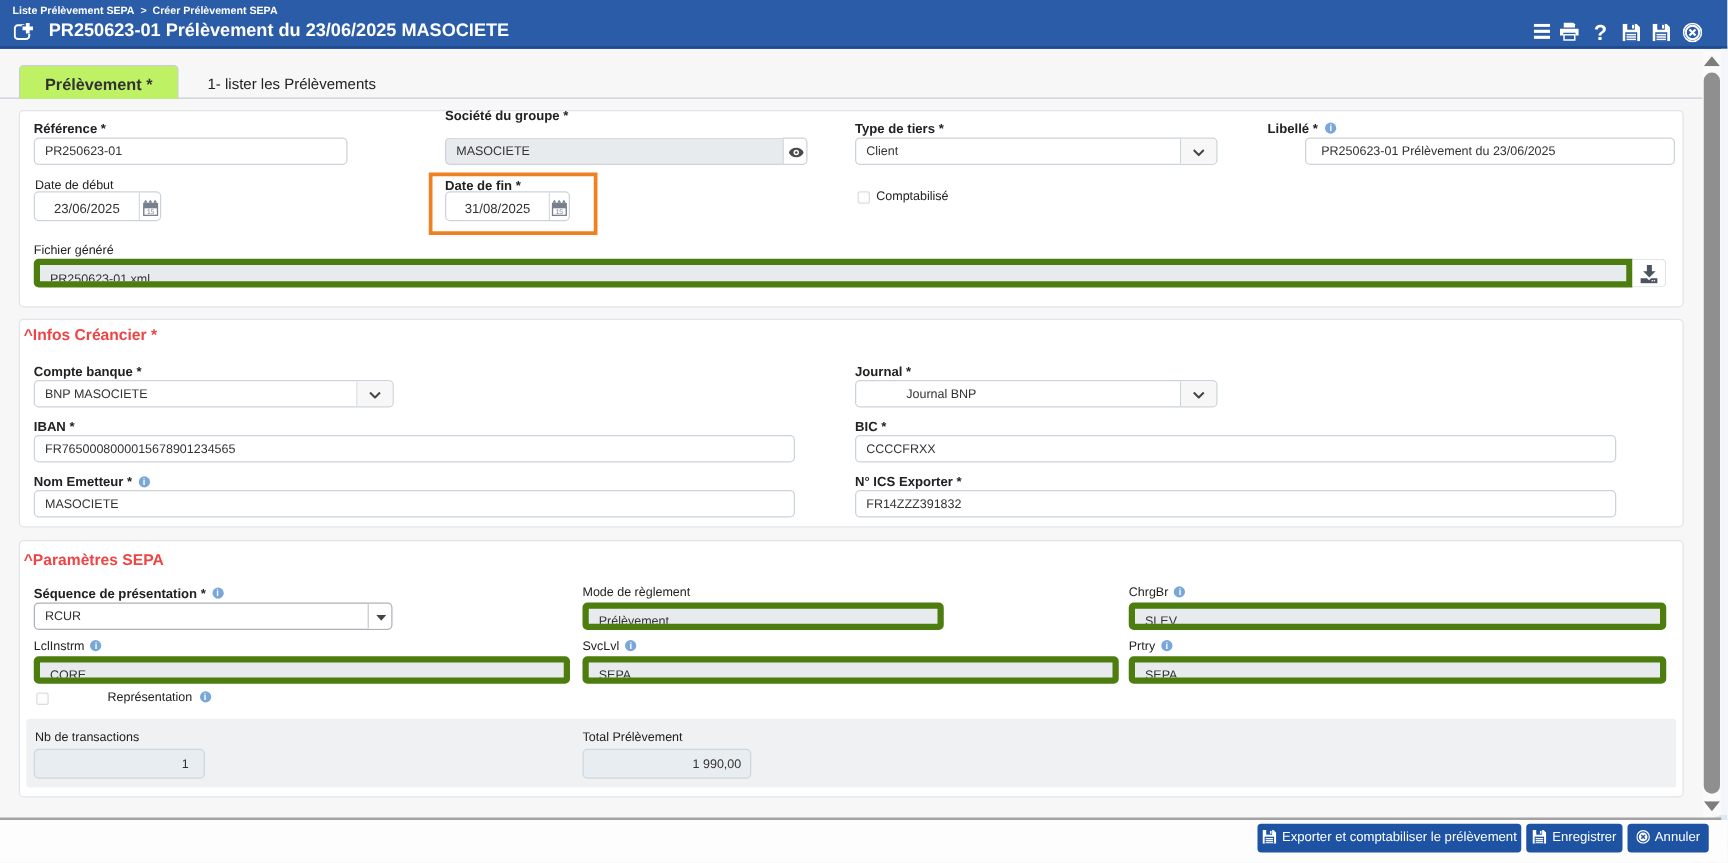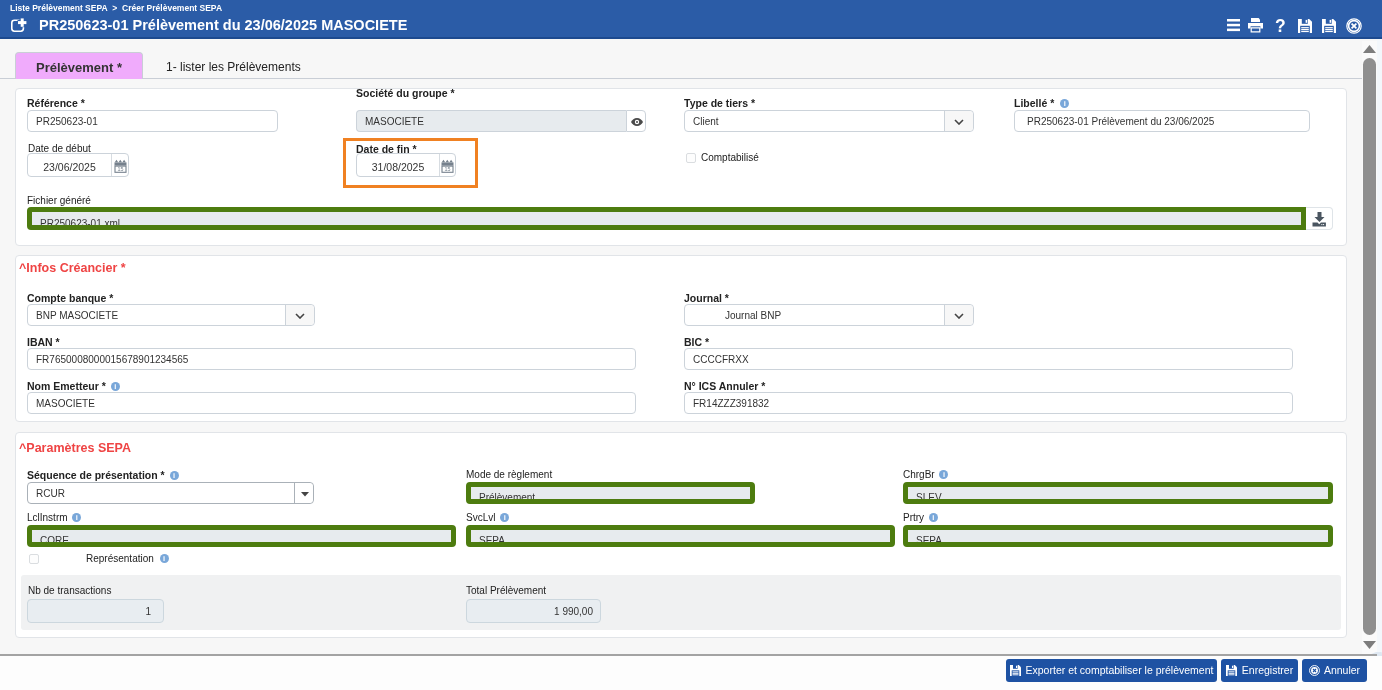--- a/index.html
+++ b/index.html
@@ -3,21 +3,21 @@
 <meta charset="utf-8">
 <style>
   * { margin:0; padding:0; box-sizing:border-box; }
   html,body { width:1382px; height:690px; overflow:hidden; }
   body { font-family:"Liberation Sans", sans-serif; background:#f7f7f7; position:relative; }
   .abs { position:absolute; }
   #hdr { left:0; top:0; width:1382px; height:39px; background:#2b5ca7; border-bottom:2px solid #1d4a8f; }
   #crumb { left:10px; top:3px; color:#fff; font-size:8.5px; font-weight:bold; }
   #title { left:39px; top:17px; color:#fff; font-size:14.5px; font-weight:bold; white-space:nowrap; }
   .tabline { left:0; top:78px; width:1362px; height:0; border-top:1px solid #c9ced6; z-index:1; }
-  #tab1 { left:15px; top:52px; width:128px; height:27px; background:#f0abfc; border:1px solid #c9ced6; border-bottom:none; border-radius:4px 4px 0 0; color:#333; font-size:13px; font-weight:bold; text-align:center; line-height:30px; z-index:3; }
+  #tab1 { left:15px; top:52px; width:128px; height:27px; background:#bef264; border:1px solid #c9ced6; border-bottom:none; border-radius:4px 4px 0 0; color:#333; font-size:13px; font-weight:bold; text-align:center; line-height:30px; z-index:3; }
   #tab2 { left:166px; top:60px; color:#222; font-size:12px; }
   .card { left:15px; width:1332px; background:#fff; border:1px solid #e1e4e8; border-radius:4px; }
   .lbl { font-size:10px; color:#222; white-space:nowrap; }
   .b { font-weight:bold; }
   .lbl.b { font-size:10.5px; }
   .inp { height:22px; background:#fff; border:1px solid #ccd3da; border-radius:4px; font-size:10px; color:#333; line-height:22px; padding-left:8px; white-space:nowrap; overflow:hidden; }
   .ro { background:#e7ebee; border:5px solid #4d7c0f; }
   .secttl { font-size:12.5px; font-weight:bold; color:#ef4444; white-space:nowrap; }
   .info { display:inline-block; width:9px; height:9px; border-radius:50%; background:#79a7d9; color:#fff; font-size:7.5px; font-weight:bold; text-align:center; line-height:10px; vertical-align:1px; }
   .cb { width:10px; height:10px; background:#fdfdfd; border:1px solid #dadde0; border-radius:2px; }
@@ -107,21 +107,21 @@
 </div>
 <div class="abs lbl b" style="left:684px;top:97px;">Type de tiers *</div>
 <div class="abs inp" style="left:684px;top:110px;width:290px;">Client
   <div class="selbtn">
       <svg style="position:absolute;left:9px;top:8px;" width="10" height="6" viewBox="0 0 10 6">
         <path d="M1 1 L5 5 L9 1" fill="none" stroke="#444" stroke-width="1.6"></path>
       </svg>
     </div>
 </div>
 <div class="abs lbl b" style="left:1014px;top:97px;">Libellé * <span class="info" style="margin-left:3px;">i</span></div>
-<div class="abs inp" style="left:1014px;top:110px;width:296px;padding-left:12px;">PR250623-01 Prélèvement du 23/06/2025</div>
+<div class="abs inp" style="left:1044px;top:110px;width:296px;padding-left:12px;">PR250623-01 Prélèvement du 23/06/2025</div>
 
 <div class="abs lbl" style="left:28px;top:143px;">Date de début</div>
 <div class="abs inp" style="left:27px;top:153px;width:102px;height:24px;line-height:26px;text-align:center;padding-left:0;padding-right:17px;font-size:10.5px;">23/06/2025
   <div style="position:absolute;right:0;top:0;bottom:0;width:17px;border-left:1px solid #d7dce1;">
     <svg style="position:absolute;left:2px;top:5px;" width="13" height="14" viewBox="0 0 13 14">
       <g fill="#76818d">
           <path d="M0.8 3.2 l1.7-2.4 1.7 2.4 z"></path>
           <path d="M4.6 3.2 l1.7-2.4 1.7 2.4 z"></path>
           <path d="M8.4 3.2 l1.7-2.4 1.7 2.4 z"></path>
         </g>
@@ -182,21 +182,21 @@
         <path d="M1 1 L5 5 L9 1" fill="none" stroke="#444" stroke-width="1.6"></path>
       </svg>
     </div>
 </div>
 <div class="abs lbl b" style="left:27px;top:336px;text-align:right;">IBAN *</div>
 <div class="abs inp" style="left:27px;top:348px;width:609px;">FR7650008000015678901234565</div>
 <div class="abs lbl b" style="left:684px;top:336px;">BIC *</div>
 <div class="abs inp" style="left:684px;top:348px;width:609px;">CCCCFRXX</div>
 <div class="abs lbl b" style="left:27px;top:380px;">Nom Emetteur * <span class="info" style="margin-left:2px;">i</span></div>
 <div class="abs inp" style="left:27px;top:392px;width:609px;">MASOCIETE</div>
-<div class="abs lbl b" style="left:684px;top:380px;">N° ICS Annuler *</div>
+<div class="abs lbl b" style="left:684px;top:380px;">N° ICS Exporter *</div>
 <div class="abs inp" style="left:684px;top:392px;width:609px;">FR14ZZZ391832</div>
 
 <div class="abs card" style="top:432px;height:206px;"></div>
 <div class="abs secttl" style="left:19px;top:441px;">^Paramètres SEPA</div>
 <div class="abs lbl b" style="left:27px;top:469px;">Séquence de présentation * <span class="info" style="margin-left:2px;">i</span></div>
 <div class="abs inp" style="left:27px;top:482px;width:287px;border-color:#aab1b8;">RCUR
   <div style="position:absolute;right:0;top:0;bottom:0;width:19px;background:#fff;border-left:1px solid #aab1b8;border-radius:0 4px 4px 0;">
     <svg style="position:absolute;left:5.5px;top:9px;" width="8" height="4.5" viewBox="0 0 8 4.5">
         <path d="M0 0 h8 L4 4.5 z" fill="#444"></path>
       </svg>

